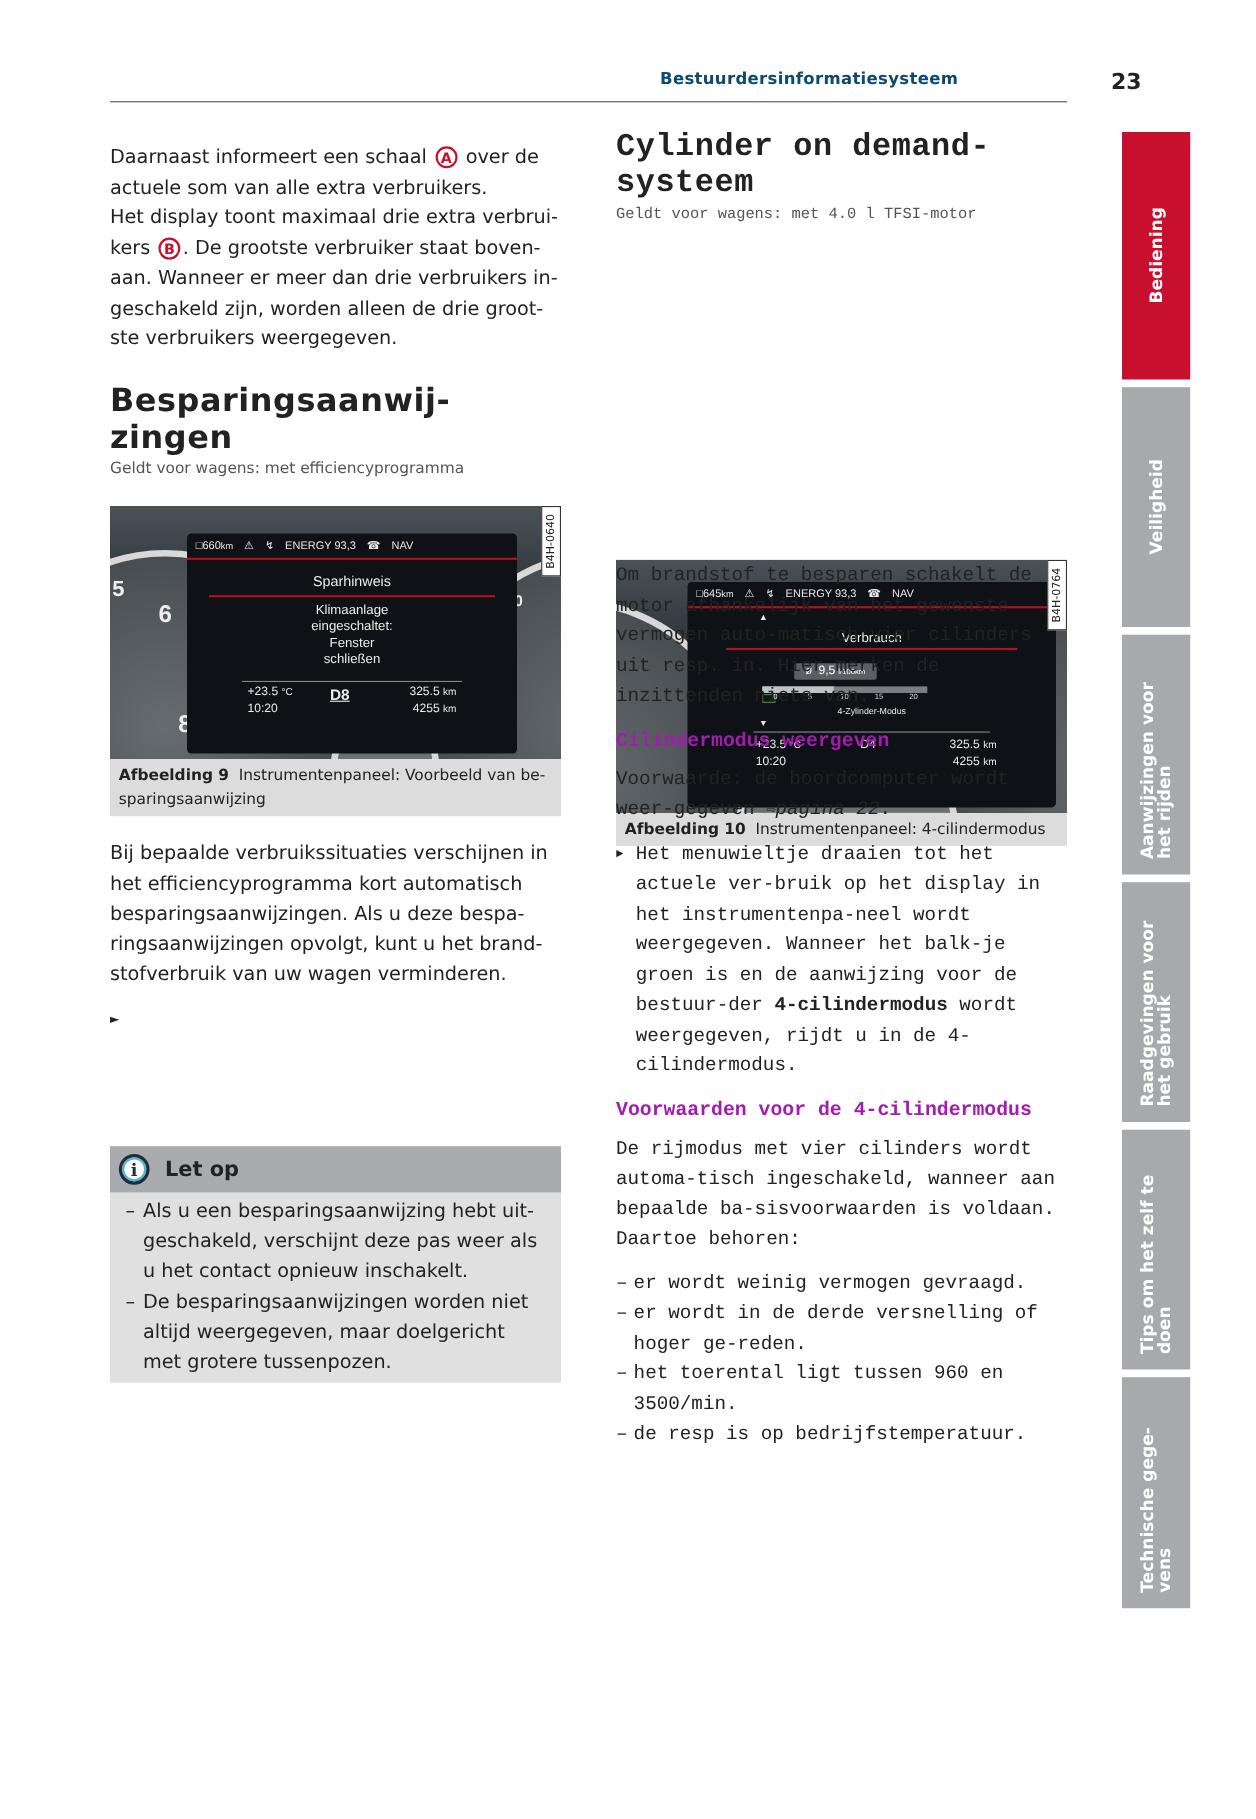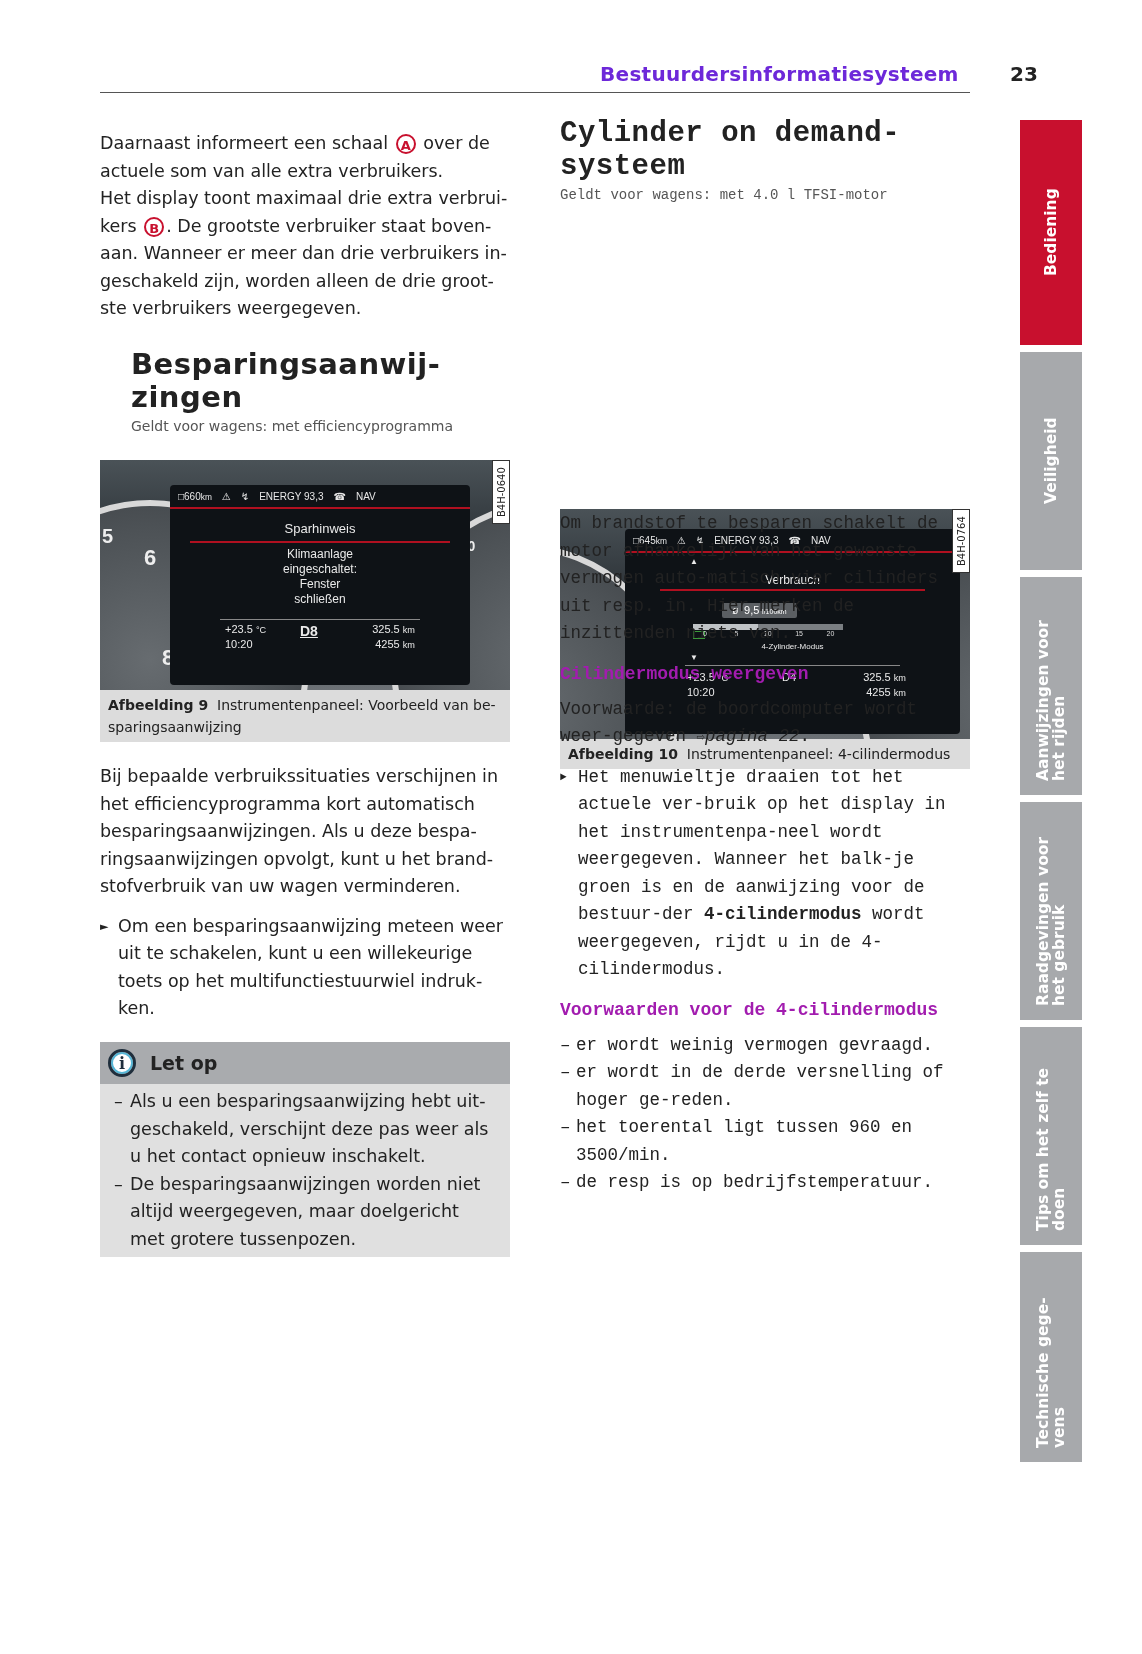--- a/index.html
+++ b/index.html
@@ -1,19 +1,19 @@
 <!DOCTYPE html>
 <html><head>
 <meta charset="utf-8">
 <style>
   html, body { margin:0; padding:0; }
   body { width:1142px; height:1654px; background:#ffffff; position:relative; overflow:hidden;
          font-family:"DejaVu Sans", sans-serif; color:#222; }
   .abs { position:absolute; }
-  .running-header { left:600px; top:62px; font-size:20px; font-weight:bold; letter-spacing:0.3px; color:#6d28d9; }
+  .running-header { left:600px; top:62px; font-size:15px; font-weight:bold; letter-spacing:0.3px; color:#0c4a6e; }
   .page-number { left:1010px; top:62px; font-size:20px; font-weight:bold; color:#222; }
   .header-rule { left:100px; top:92px; width:870px; height:1px; background:#555; }
 
   .col { position:absolute; width:410px; }
   .col-left { left:100px; }
   .col-right { left:560px;font-family:Liberation Mono, monospace; }
 
   p.body { margin:0; font-size:17.5px; line-height:27.5px; color:#222; }
   .circ { display:inline-block; width:20px; height:20px; border:2px solid #c8102e; border-radius:50%;
           color:#c8102e; font-size:13px; line-height:20px; text-align:center; font-weight:bold; vertical-align:middle; box-sizing:border-box; margin:0 2px; }
@@ -64,21 +64,21 @@
     <span>Daarnaast informeert een schaal</span>
     <span class="circ">A</span>
     <span>over de actuele som van alle extra verbruikers.</span>
   </p>
   <p class="body">
     <span>Het display toont maximaal drie extra verbrui-kers</span>
     <span class="circ">B</span><span>. De grootste verbruiker staat boven-aan. Wanneer er meer dan drie verbruikers in-geschakeld zijn, worden alleen de drie groot-ste verbruikers weergegeven.</span>
   </p>
 </div>
 
-<div class="col col-left" style="top:348px;margin-left:31px;">
+<div class="col col-left" style="top:348px;">
   <h1 class="sect">Besparingsaanwij-zingen</h1>
   <div class="applies">Geldt voor wagens: met efficiencyprogramma</div>
 </div>
 
 <div class="figure abs" style="left:100px; top:460px;">
   <div class="img">
     <div class="gauge" style="left:-110px; top:40px; width:320px; height:320px;"></div>
     <div class="gauge" style="left:290px; top:40px; width:320px; height:320px;"></div>
     <span class="gauge-num" style="left:2px; top:65px; font-size:20px;">5</span>
     <span class="gauge-num" style="left:44px; top:85px; font-size:22px;">6</span>
@@ -122,21 +122,20 @@
   <div class="caption">
     <b>Afbeelding 9</b>&nbsp;
     <span>Instrumentenpaneel: Voorbeeld van be-sparingsaanwijzing</span>
   </div>
 </div>
 
 <div class="col col-left" style="top:763px;">
   <p class="body">Bij bepaalde verbruikssituaties verschijnen in het efficiencyprogramma kort automatisch besparingsaanwijzingen. Als u deze bespa-ringsaanwijzingen opvolgt, kunt u het brand-stofverbruik van uw wagen verminderen.</p>
   <p class="body bullet" style="margin-top:12px;">
     <span class="tri">►</span>
-    <span>Om een besparingsaanwijzing meteen weer uit te schakelen, kunt u een willekeurige toets op het multifunctiestuurwiel indruk-ken.</span>
   </p>
 </div>
 
 <div class="note">
   <div class="note-head">
     <div class="info-icon">i</div>
     <div class="note-title">Let op</div>
   </div>
   <div class="note-body">
     <div class="dash-item"><span class="dash">–</span><span>Als u een besparingsaanwijzing hebt uit-geschakeld, verschijnt deze pas weer als u het contact opnieuw inschakelt.</span></div>
@@ -203,20 +202,21 @@
     <span>Voorwaarde: de boordcomputer wordt weer-gegeven</span>
     <span style="font-size:14px;">⇨</span><i>pagina 22</i><span>.</span>
   </p>
   <p class="body bullet" style="margin-top:12px;">
     <span class="tri">►</span>
     <span>Het menuwieltje draaien tot het actuele ver-bruik op het display in het instrumentenpa-neel wordt weergegeven. Wanneer het balk-je groen is en de aanwijzing voor de bestuur-der</span>
     <b>4-cilindermodus</b>
     <span>wordt weergegeven, rijdt u in de 4-cilindermodus.</span>
   </p>
   <h2 class="sub" style="margin-top:16px;">Voorwaarden voor de 4-cilindermodus</h2>
+  <p class="body" style="margin-top:12px;">De rijmodus met vier cilinders wordt automa-tisch ingeschakeld, wanneer aan bepaalde ba-sisvoorwaarden is voldaan. Daartoe behoren:</p>
   <div class="body" style="margin-top:12px; font-size:17.5px; line-height:27.5px;">
     <div class="dash-item"><span class="dash">–</span><span>er wordt weinig vermogen gevraagd.</span></div>
     <div class="dash-item"><span class="dash">–</span><span>er wordt in de derde versnelling of hoger ge-reden.</span></div>
     <div class="dash-item"><span class="dash">–</span><span>het toerental ligt tussen 960 en 3500/min.</span></div>
     <div class="dash-item"><span class="dash">–</span><span>de resp is op bedrijfstemperatuur.</span></div>
   </div>
 </div>
 
 <div class="tabs">
   <div class="tab active" style="top:0; height:225px;">

